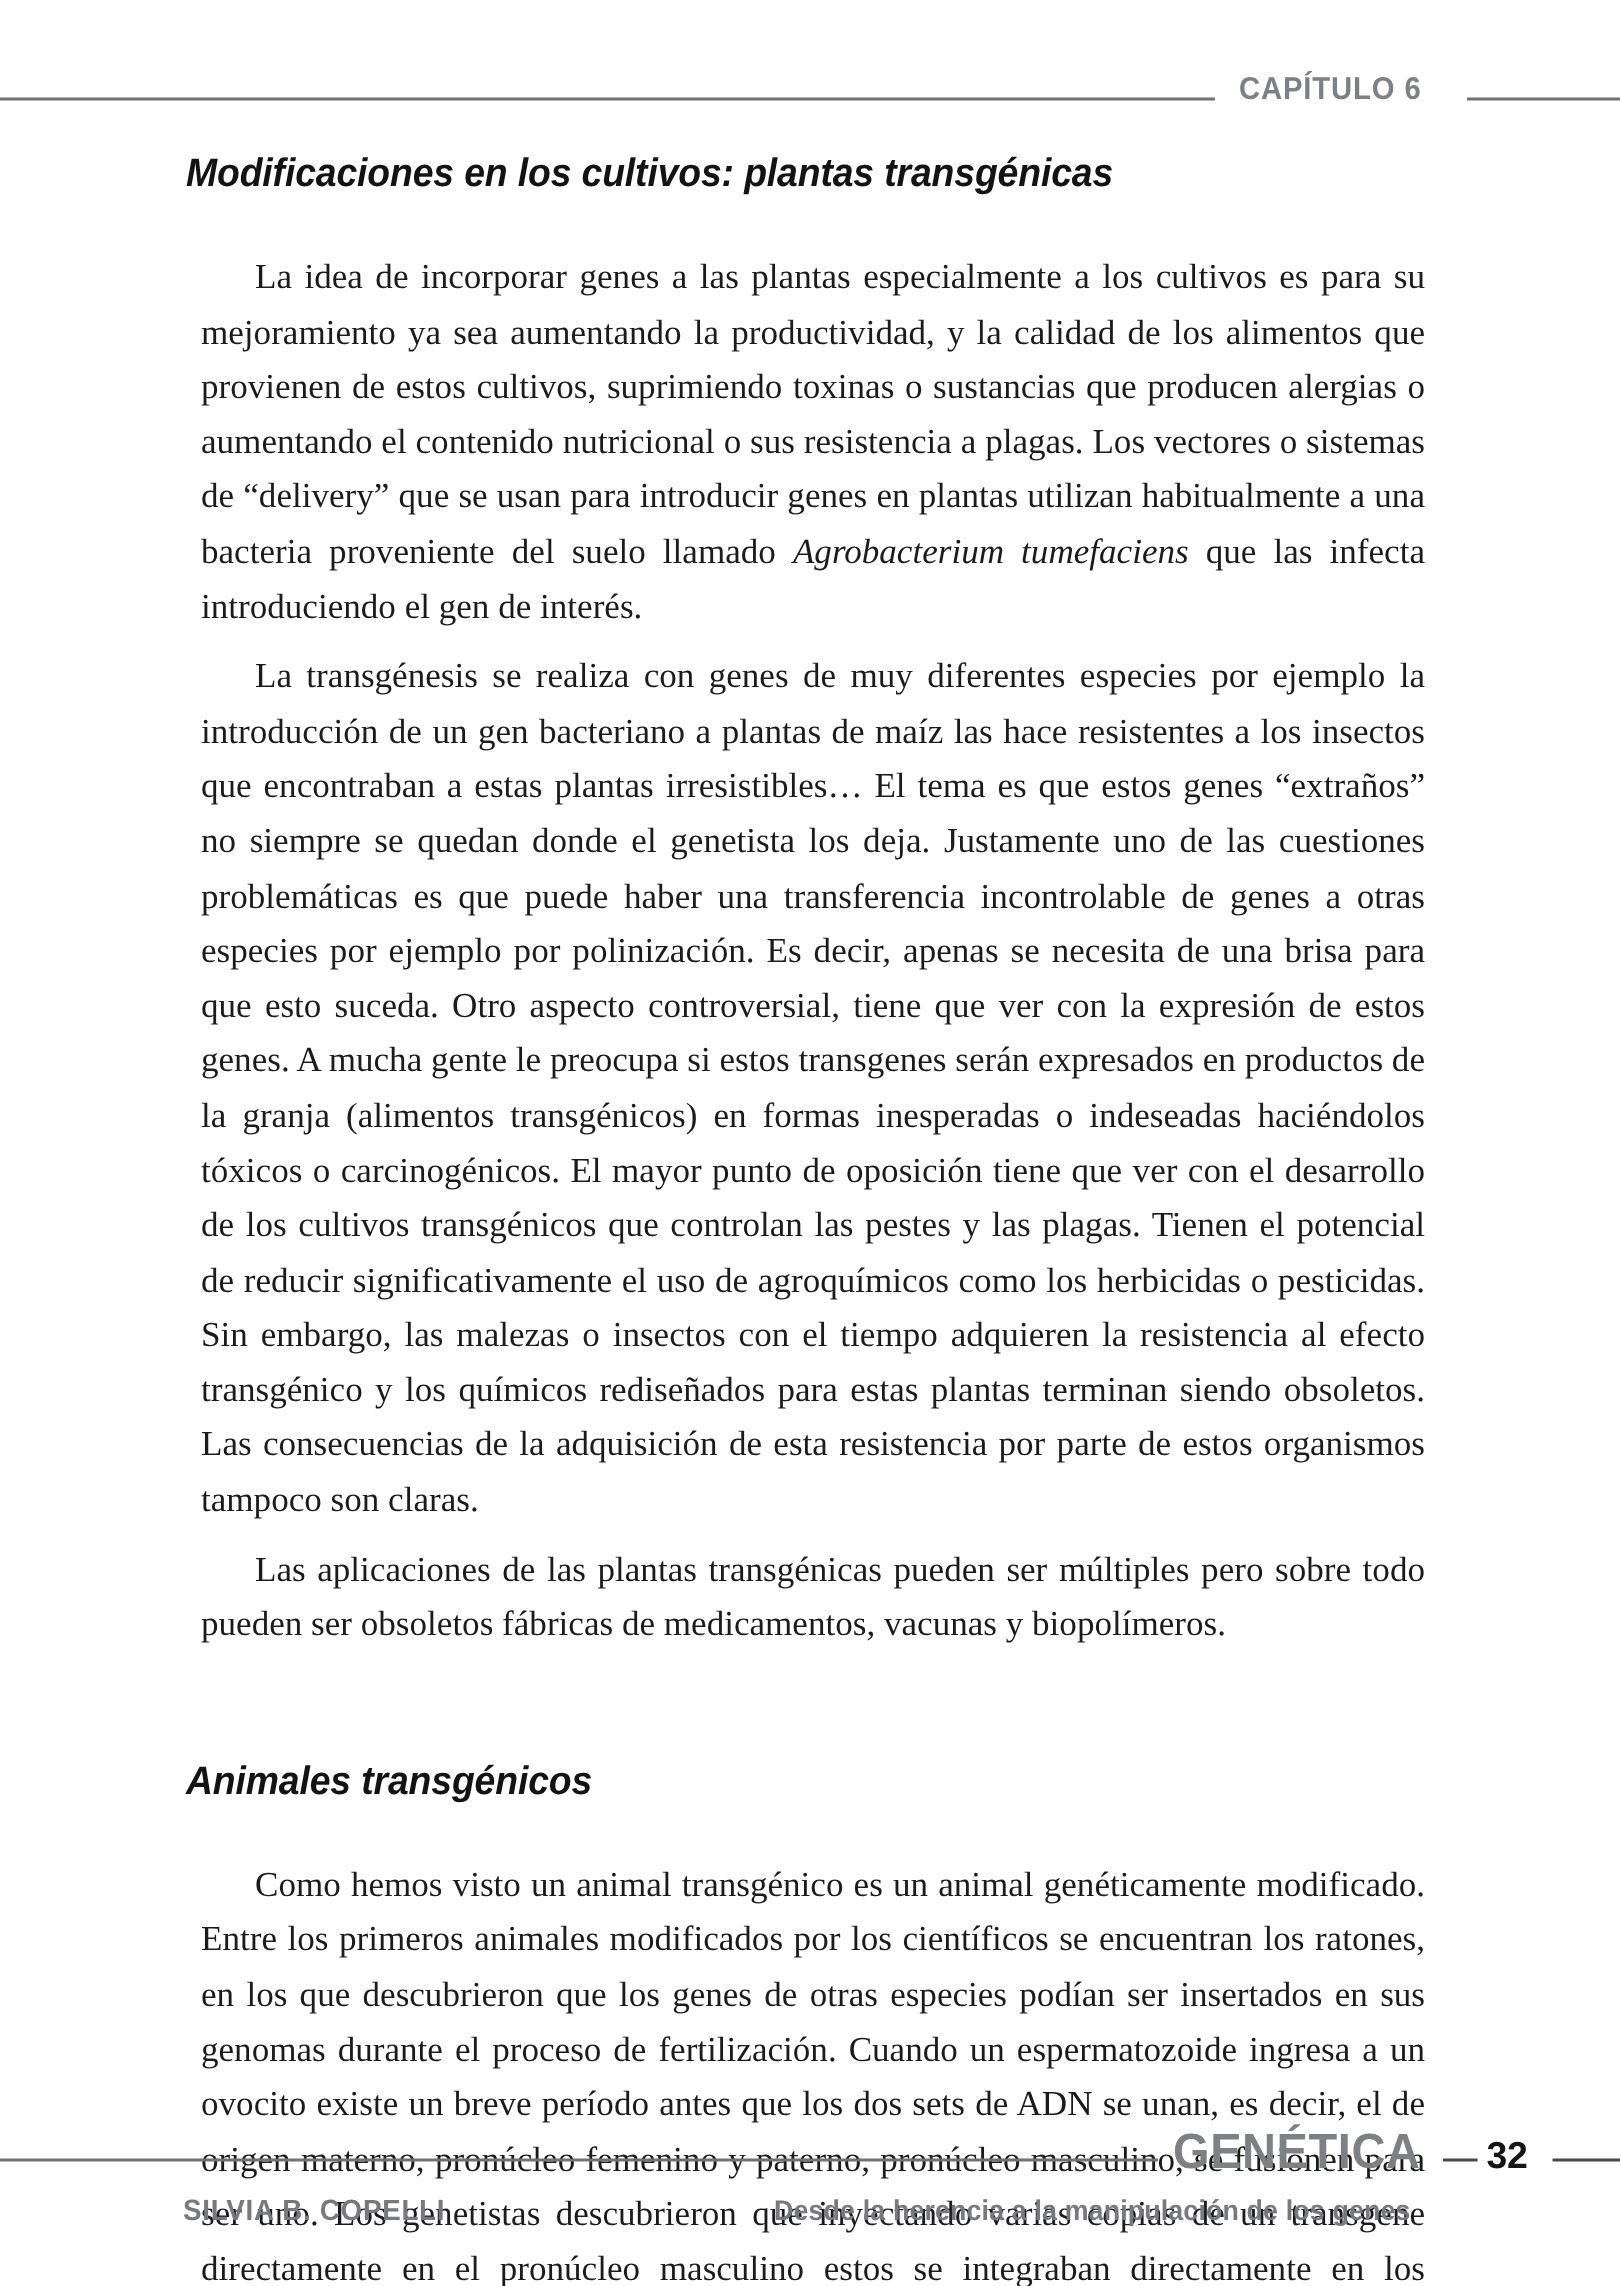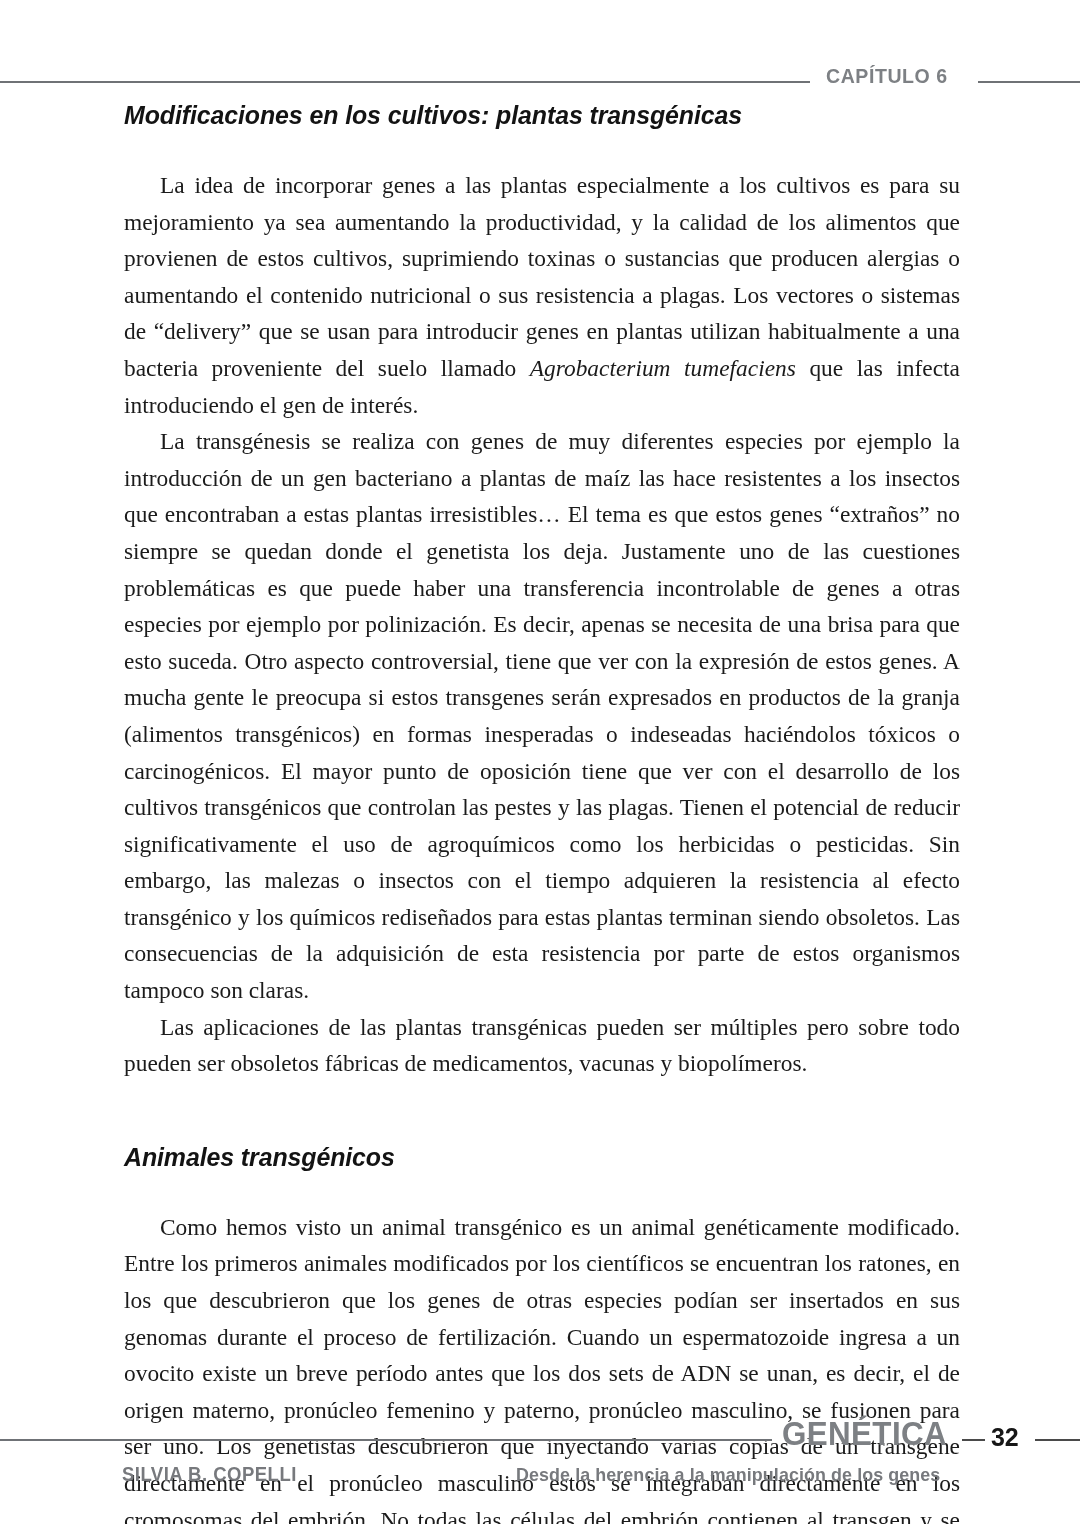--- a/index.html
+++ b/index.html
@@ -19,21 +19,21 @@
   .page {
     position: absolute;
     inset: 0;
     width: 1080px;
     height: 1524px;
   }
 
   
   .header {
     position: absolute;
-    top: 64px;
+    top: 48px;
     left: 0;
     width: 1080px;
     height: 40px;
   }
   .header-rule-left {
     position: absolute;
     left: 0;
     top: 17px;
     width: 810px;
     height: 2px;
@@ -79,21 +79,21 @@
     letter-spacing: -0.1px;
     transform: scaleX(0.94);
     transform-origin: left center;
     white-space: nowrap;
   }
 
   .heading-1 { margin-top: 6px; }
   .heading-2 { margin-top: 0; }
 
   p.body-par {
-    margin: 0;
+    margin: 10px;
     font-size: 23.4px;
     line-height: 36.6px;
     text-align: justify;
     text-indent: 36px;
     color: #1b1b1b;
     font-family: "Liberation Serif", "DejaVu Serif", serif;
     -webkit-hyphens: none;
     hyphens: none;
     word-spacing: 0px;
   }

